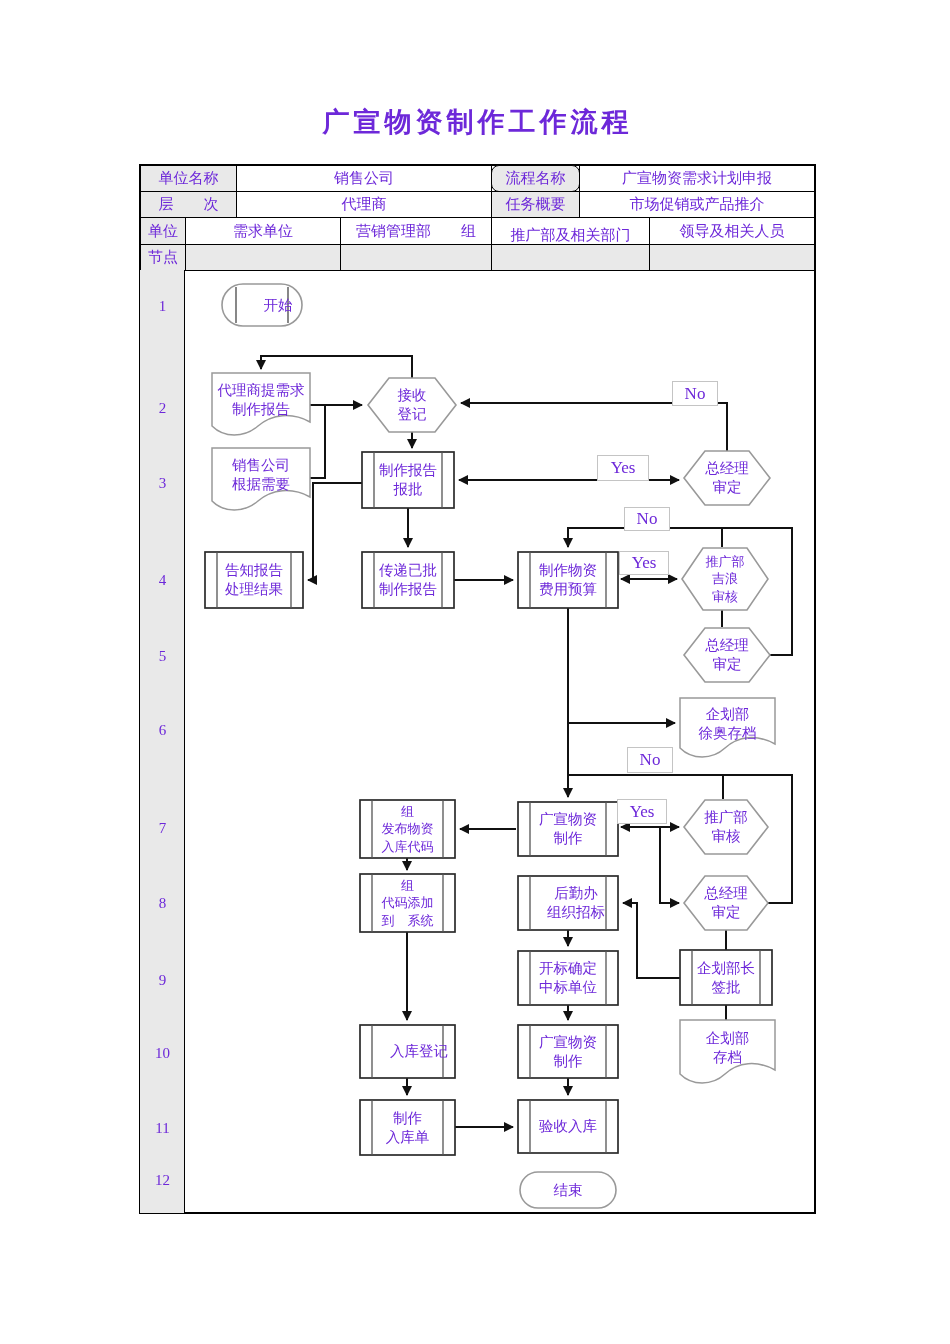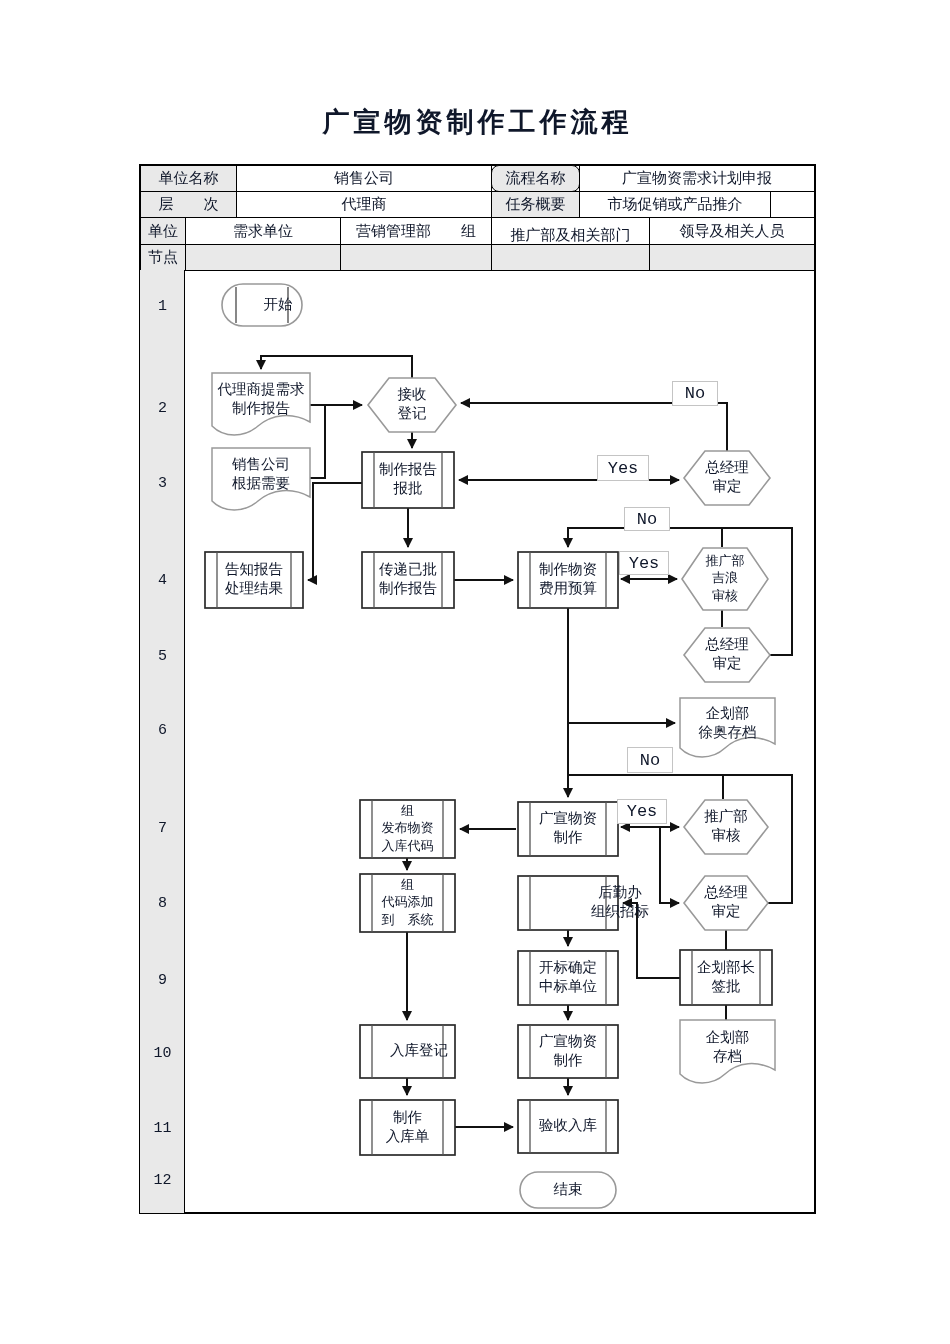--- a/index.html
+++ b/index.html
@@ -1,17 +1,17 @@
 <!DOCTYPE html>
 <html><head>
 <meta charset="utf-8">
 <style>
   html,body{margin:0;padding:0;background:#fff;}
   .page{position:relative;width:950px;height:1344px;background:#ffffff;
-        font-family:Liberation Mono, monospace;color:#0f172a;overflow:hidden;}
+        font-family:Liberation Serif, serif;color:#6d28d9;overflow:hidden;}
   .title{position:absolute;left:140px;top:104px;width:675px;margin:0;
          text-align:center;font-size:27px;font-weight:bold;letter-spacing:4px;}
   .cell{position:absolute;box-sizing:border-box;border:1px solid #000;
         display:flex;align-items:center;justify-content:center;
         font-size:15px;white-space:pre;overflow:hidden;}
   .shade{background:#e9e9e9;}
   .outer-border{position:absolute;left:139px;top:164px;width:677px;height:1050px;
         box-sizing:border-box;border:2px solid #000;}
   .num-col{position:absolute;left:140px;top:270px;width:45px;height:943px;
         background:#e9e9e9;box-sizing:border-box;border-right:1px solid #000;}
@@ -33,21 +33,21 @@
   <div class="outer-border"></div>
 
   <div class="cell shade" style="left:140px;top:165px;width:97px;height:27px;">单位名称</div>
   <div class="cell" style="left:236px;top:165px;width:256px;height:27px;">销售公司</div>
   <div class="cell shade" style="left:491px;top:165px;width:89px;height:27px;border-radius:8px;">流程名称</div>
   <div class="cell" style="left:579px;top:165px;width:236px;height:27px;">广宣物资需求计划申报</div>
 
   <div class="cell shade" style="left:140px;top:191px;width:97px;height:27px;">层　　次</div>
   <div class="cell" style="left:236px;top:191px;width:256px;height:27px;">代理商</div>
   <div class="cell shade" style="left:491px;top:191px;width:89px;height:27px;">任务概要</div>
-  <div class="cell" style="left:579px;top:191px;width:192px;height:27px;">市场促销或产品推介</div>
+  <div class="cell" style="left:579px;top:191px;width:236px;height:27px;">市场促销或产品推介</div>
 
   <div class="cell shade" style="left:140px;top:217px;width:46px;height:28px;">单位</div>
   <div class="cell" style="left:185px;top:217px;width:156px;height:28px;">需求单位</div>
   <div class="cell" style="left:340px;top:217px;width:152px;height:28px;">营销管理部　　组</div>
   <div class="cell" style="left:491px;top:217px;width:159px;height:36px;">推广部及相关部门</div>
   <div class="cell" style="left:649px;top:217px;width:166px;height:28px;">领导及相关人员</div>
 
   <div class="cell shade" style="left:140px;top:244px;width:46px;height:27px;">节点</div>
   <div class="cell shade" style="left:185px;top:244px;width:156px;height:27px;"></div>
   <div class="cell shade" style="left:340px;top:244px;width:152px;height:27px;"></div>
@@ -195,21 +195,21 @@
   <div class="nodelabel small" style="left:360px;top:800px;width:95px;height:58px;">组
 发布物资
 入库代码</div>
   <div class="nodelabel" style="left:518px;top:802px;width:100px;height:54px;">广宣物资
 制作</div>
   <div class="nodelabel" style="left:684px;top:800px;width:84px;height:54px;">推广部
 审核</div>
   <div class="nodelabel small" style="left:360px;top:874px;width:95px;height:58px;">组
 代码添加
 到　系统</div>
-  <div class="nodelabel" style="left:518px;top:876px;width:116px;height:54px;margin-left:44px;">后勤办
+  <div class="nodelabel" style="left:518px;top:876px;width:116px;height:54px;">后勤办
 组织招标</div>
   <div class="nodelabel" style="left:684px;top:876px;width:84px;height:54px;">总经理
 审定</div>
   <div class="nodelabel" style="left:518px;top:951px;width:100px;height:54px;">开标确定
 中标单位</div>
   <div class="nodelabel" style="left:680px;top:950px;width:92px;height:55px;border-radius:8px;">企划部长
 签批</div>
   <div class="nodelabel" style="left:360px;top:1025px;width:118px;height:53px;">入库登记</div>
   <div class="nodelabel" style="left:518px;top:1025px;width:100px;height:53px;">广宣物资
 制作</div>

